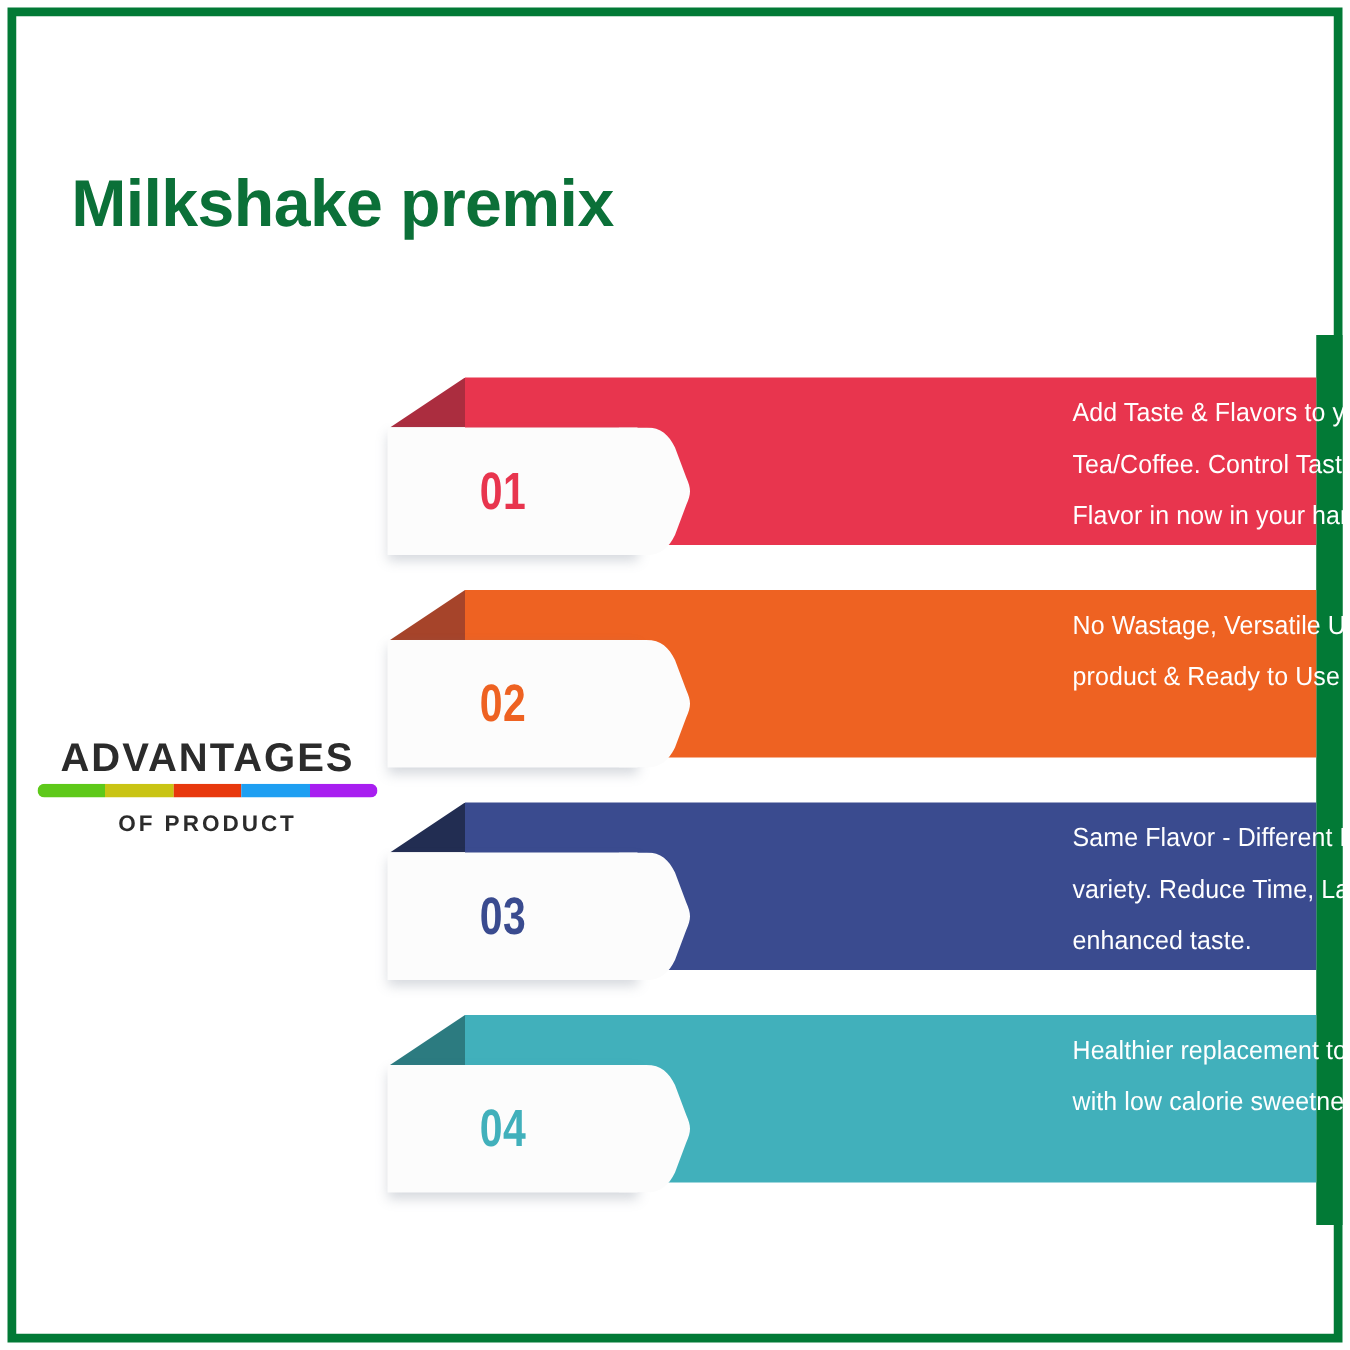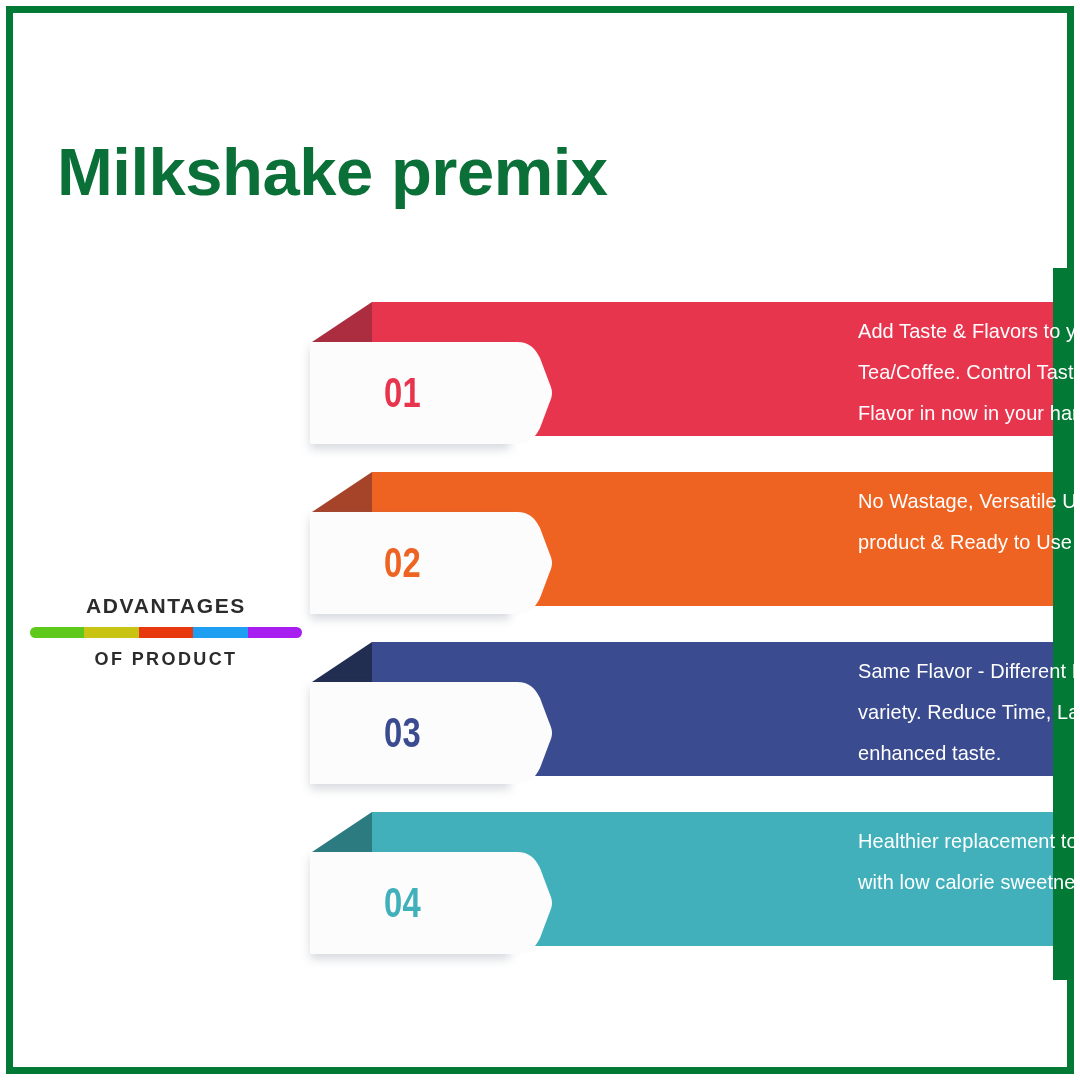--- a/index.html
+++ b/index.html
@@ -28,36 +28,36 @@
     position:absolute;
     left:1053px; top:268px;
     width:21px; height:712px;
     background:#027a36;
   }
 
   
   #page-title {
     position:absolute;
     left:57px; top:133px;
-    font-size:67px;
+    font-size:53px;
     font-weight:700;
     letter-spacing:-0.5px;
     color:#0b7038;
     white-space:nowrap;
   }
 
   
   #section-label {
     position:absolute;
     left:26px; top:589px;
     width:280px;
     text-align:center;
   }
   #section-label-main {
-    font-size:21px;
+    font-size:32px;
     font-weight:700;
     letter-spacing:1.6px;
     color:#2b2b2b;
     line-height:34px;
   }
   #label-color-bar {
     display:flex;
     width:272px;
     height:11px;
     margin:4px auto 6px auto;

